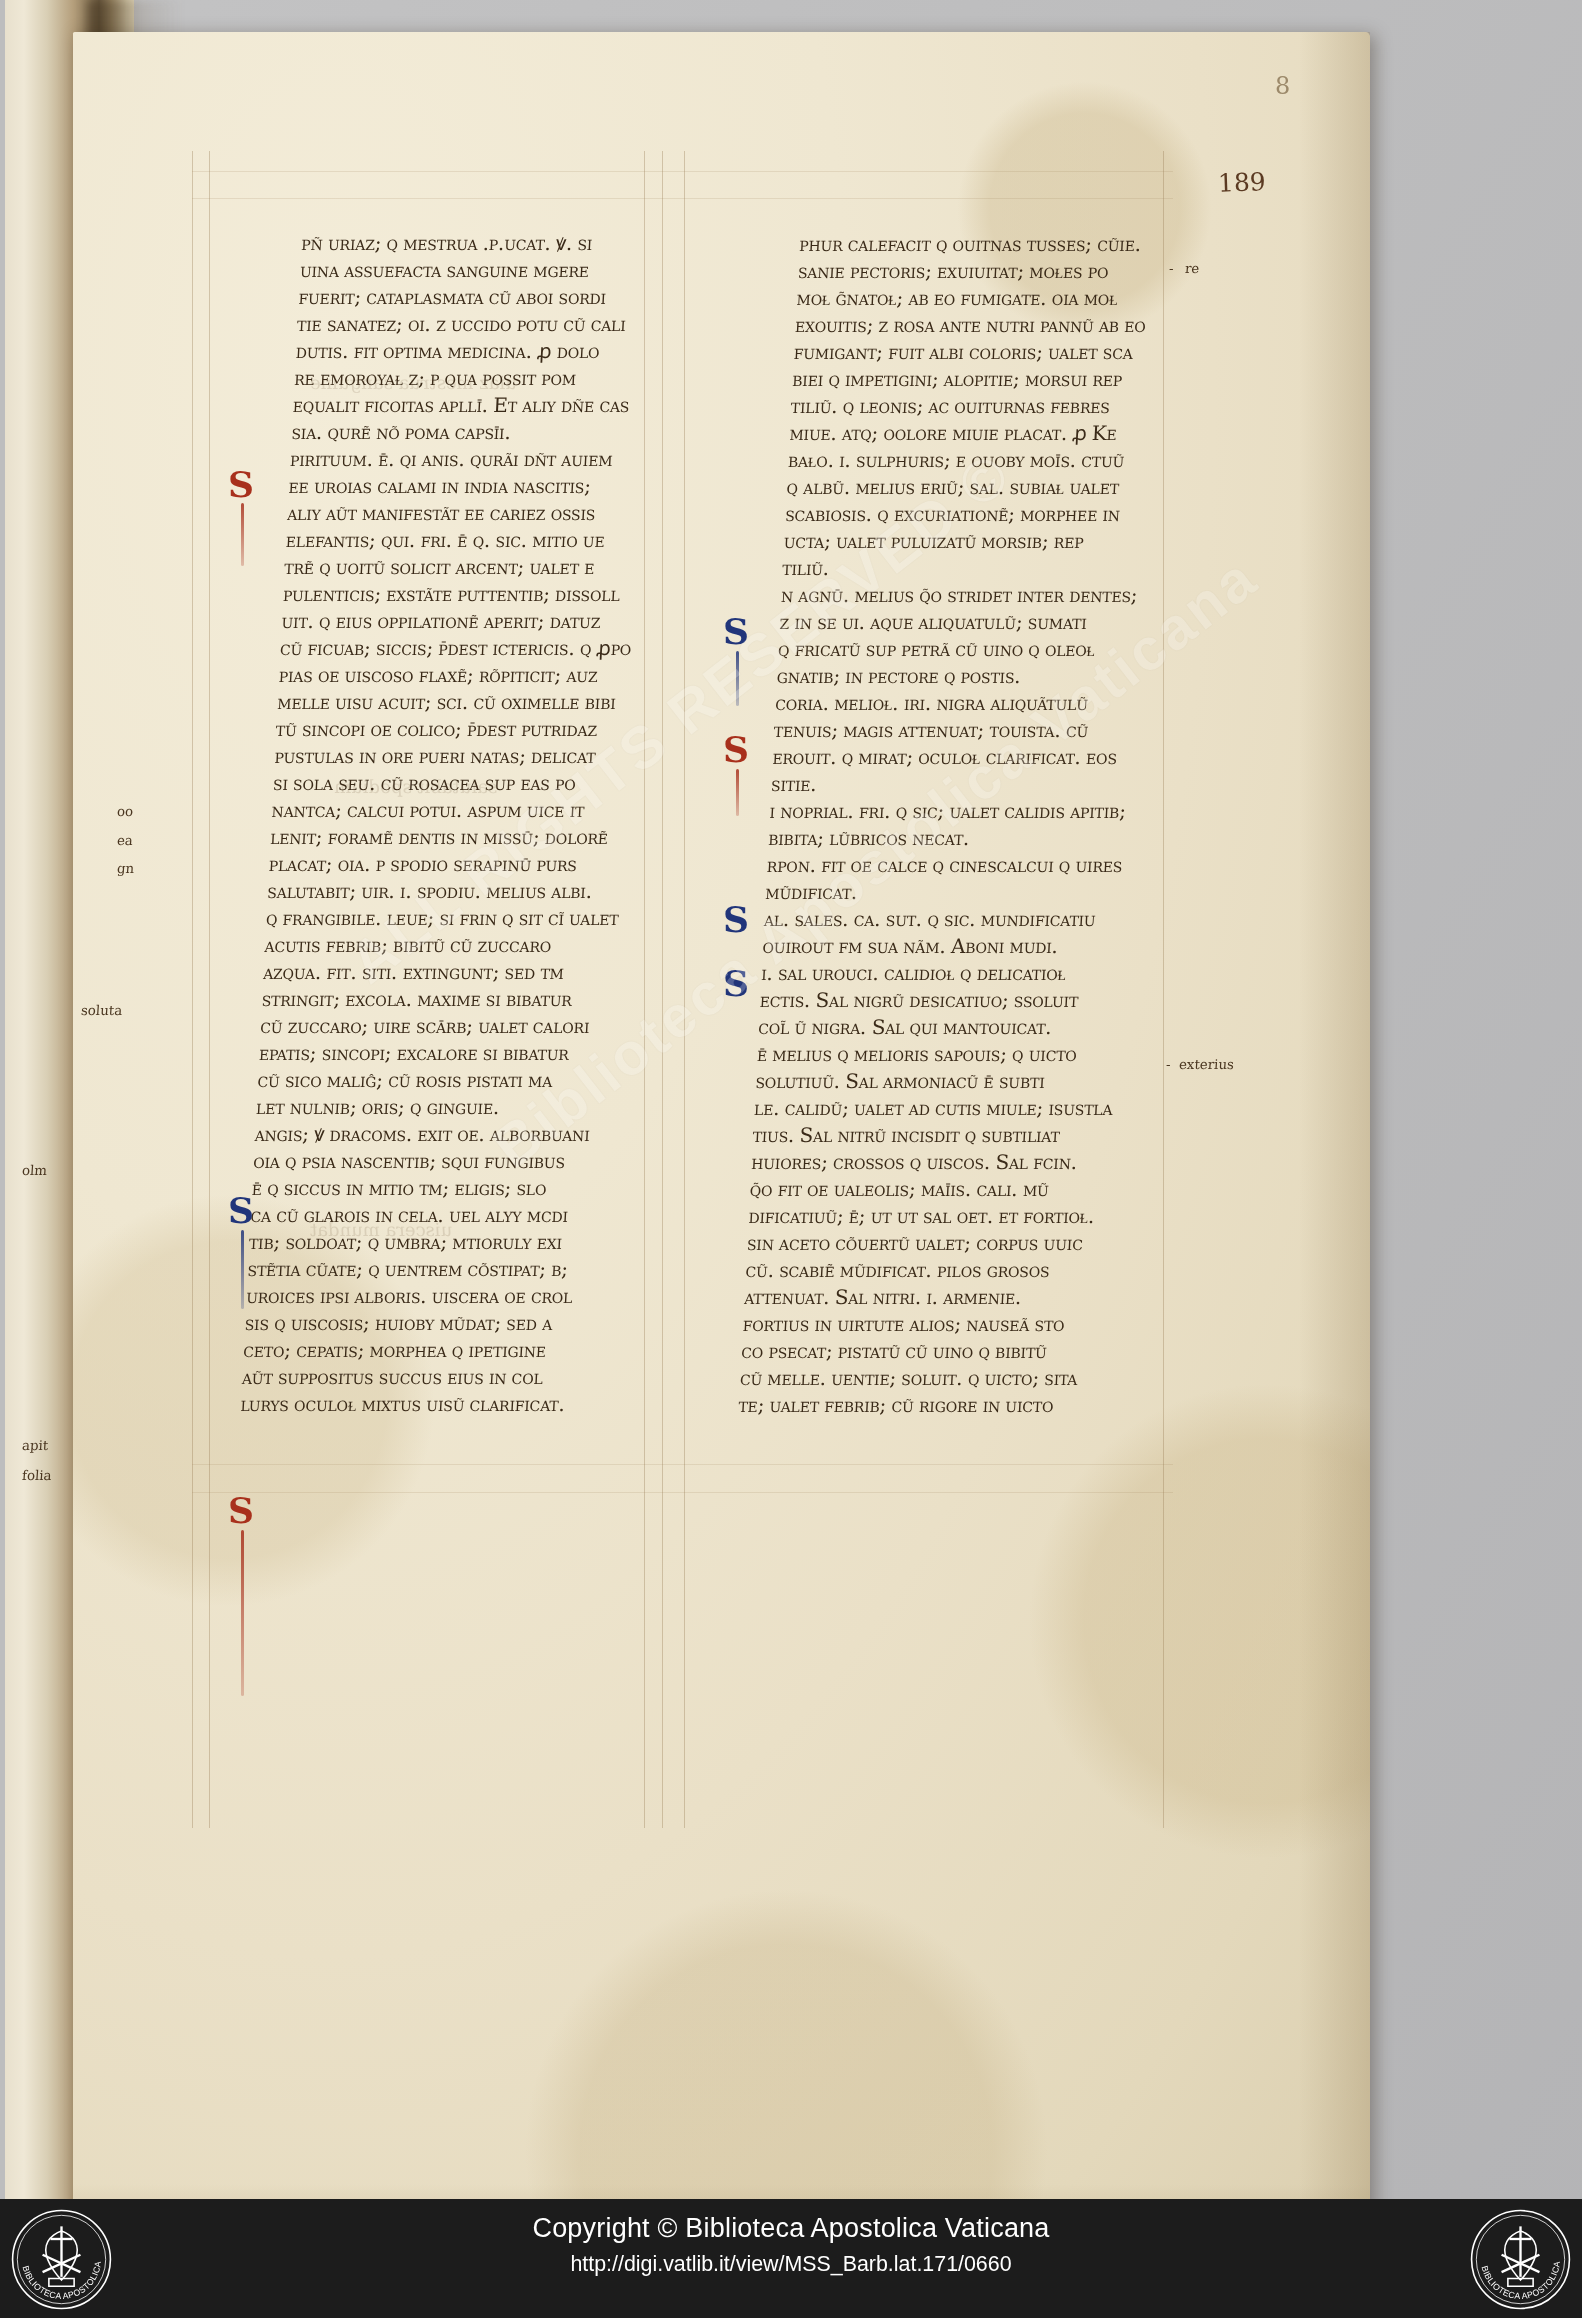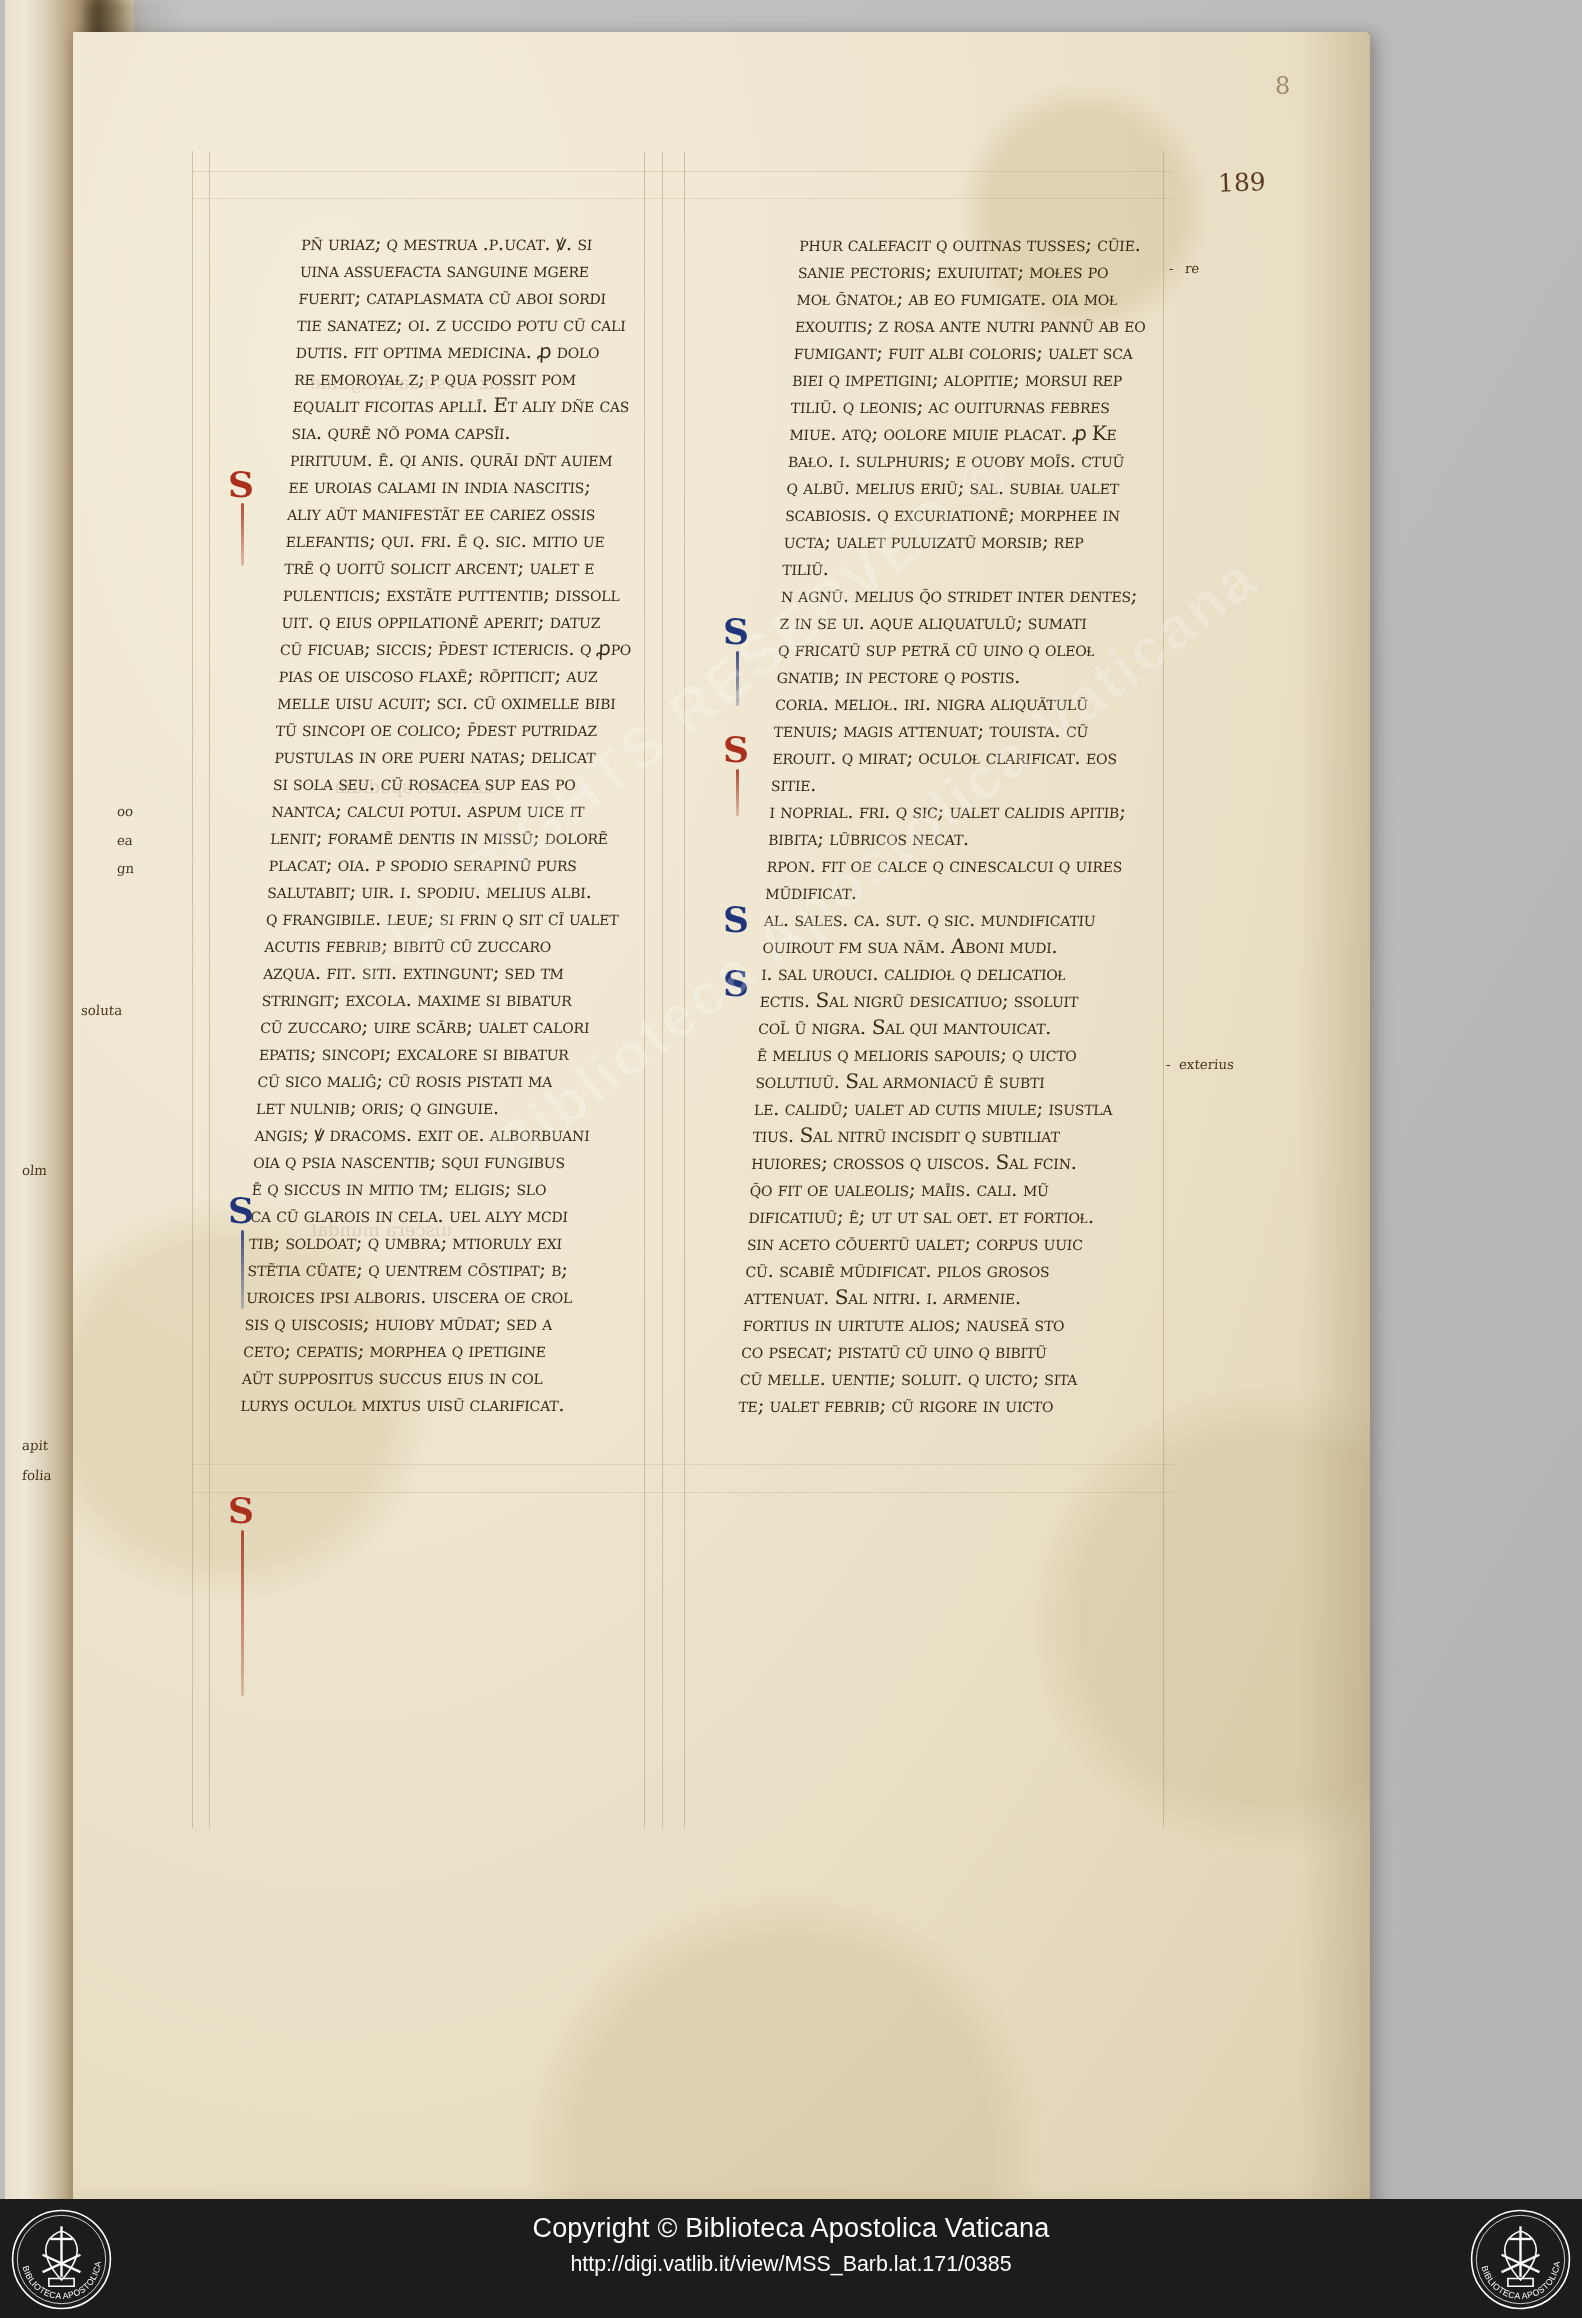--- a/index.html
+++ b/index.html
@@ -415,21 +415,21 @@
           </defs>
           <text fill="#ffffff" font-size="11" font-family="Liberation Sans, sans-serif">
             <textPath href="#arcL" startOffset="6%">BIBLIOTECA APOSTOLICA VATICANA</textPath>
           </text>
         </svg>
       </div>
     </div>
 
     <div id="footer-center">
       <div id="fc-line1">Copyright © Biblioteca Apostolica Vaticana</div>
-      <div id="fc-line2">http://digi.vatlib.it/view/MSS_Barb.lat.171/0385</div>
+      <div id="fc-line2">http://digi.vatlib.it/view/MSS_Barb.lat.171/0660</div>
     </div>
 
     <div id="emblem-right" class="emblem">
       <svg viewBox="0 0 128 128" width="101" height="101" aria-hidden="true">
         <circle cx="64" cy="64" r="62" fill="none" stroke="#ffffff" stroke-width="2"></circle>
         <circle cx="64" cy="64" r="56" fill="none" stroke="#ffffff" stroke-width="1"></circle>
         <path d="M64 22 L64 86" stroke="#ffffff" stroke-width="3"></path>
         <path d="M50 38 L78 38" stroke="#ffffff" stroke-width="3"></path>
         <path d="M44 52 C44 34 64 28 64 28 C64 28 84 34 84 52 C84 70 64 90 64 90 C64 90 44 70 44 52 Z" fill="none" stroke="#ffffff" stroke-width="2"></path>
         <path d="M40 58 L88 80" stroke="#ffffff" stroke-width="3"></path>

